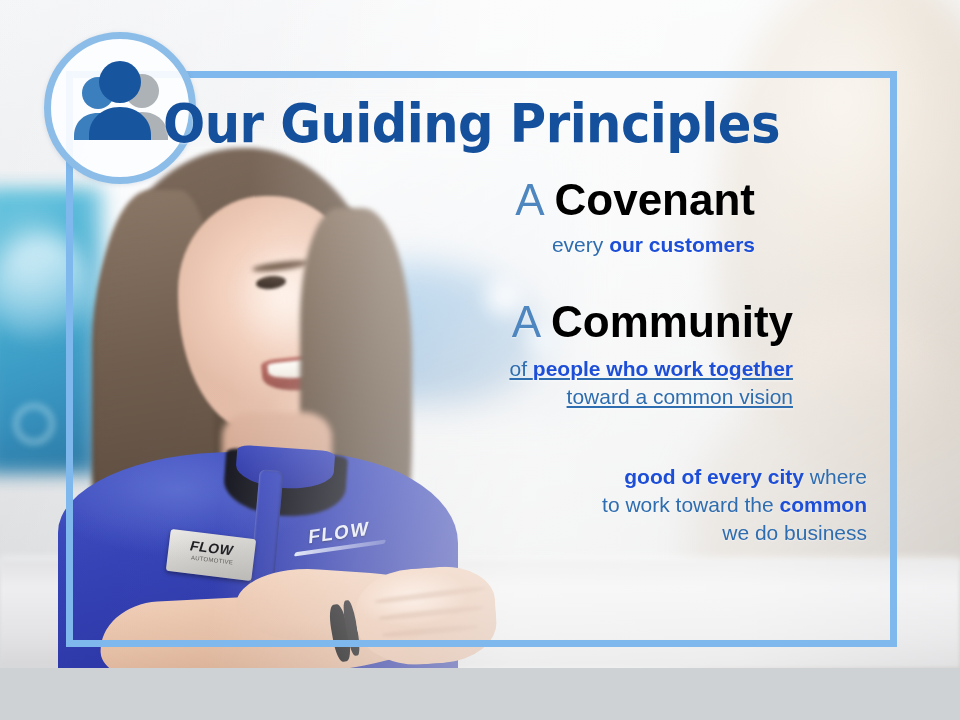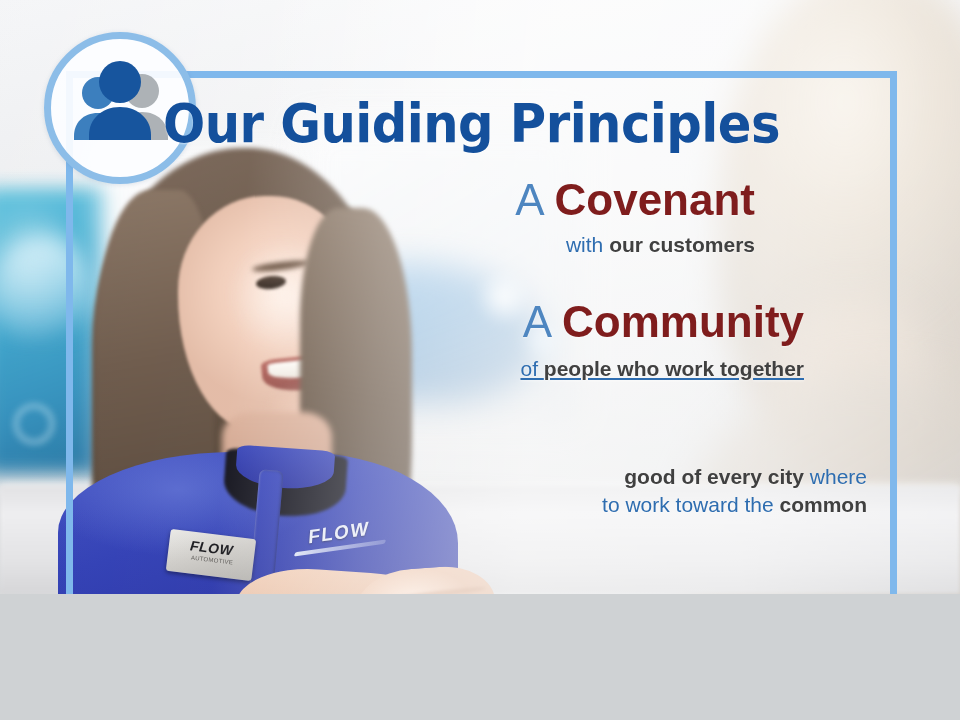--- a/index.html
+++ b/index.html
@@ -7,21 +7,21 @@
 
   html, body {
     width:960px; height:720px;
     overflow:hidden;
     background:#cfd2d4;
     font-family:"Liberation Sans", sans-serif;
   }
 
   #stage {
     position:relative;
-    width:960px; height:594px;
+    width:960px; height:668px;
     overflow:hidden;
   }
 
   
   .photo {
     position:absolute; inset:0;
     background:
       
       linear-gradient(100deg,
         rgba(255,255,255,0.05) 0%,
@@ -360,33 +360,33 @@
 
   .principle { position:absolute; right:44px; text-align:right; }
   .p-head {
     font-family:"Liberation Sans", sans-serif;
     font-size:44px; line-height:50px;
     color:#2E70B8;
     white-space:nowrap;
     text-shadow:0 1px 2px rgba(255,255,255,0.5);
   }
   .p-head .art { font-weight:300; color:#4E86C0; }
-  .p-head .word { font-weight:bold; color:#7f1d1d; }
+  .p-head .word { font-weight:bold; color:#000000; }
   .p-body {
     font-family:"Liberation Sans", sans-serif;
     font-size:21px; line-height:28px;
     color:#2E6DB0;
     white-space:nowrap;
     text-shadow:0 1px 2px rgba(255,255,255,0.5);
   }
-  .p-body b { font-weight:bold; color:#404040; }
+  .p-body b { font-weight:bold; color:#1d4ed8; }
 
   #principle-1 { top:104px; right:142px; }
   #principle-1 .p-body { margin-top:6px; }
-  #principle-2 { top:226px; right:93px; }
+  #principle-2 { top:226px; right:104px; }
   #principle-2 .p-body { margin-top:8px;text-decoration:underline; }
   #principle-3 { top:382px; right:30px; }
   #principle-3 .p-body { margin-top:10px; }
 </style>
 </head>
 <body>
 
 <div id="stage">
 
   <div class="photo">
@@ -466,35 +466,37 @@
   <div class="content">
 
     <div class="title">Our Guiding Principles</div>
 
     <div class="principle" id="principle-1">
       <div class="p-head">
         <span class="art">A </span>
         <span class="word">Covenant</span>
       </div>
       <div class="p-body">
-          <div><span>with </span><b>our customers</b></div>
+          <div><span>every </span><b>our customers</b></div>
         </div>
     </div>
 
     <div class="principle" id="principle-2">
       <div class="p-head">
         <span class="art">A </span>
         <span class="word">Community</span>
       </div>
       <div class="p-body">
           <div><span>of </span><b>people who work together</b></div>
+          <div><span>toward a common vision</span></div>
         </div>
     </div>
 
     <div class="principle" id="principle-3">
       <div class="p-body">
           <div><b>good of every city</b><span> where</span></div>
           <div><span>to work toward the </span><b>common</b></div>
+          <div><span>we do business</span></div>
         </div>
     </div>
 
   </div>
 </div>
 
 </body></html>

